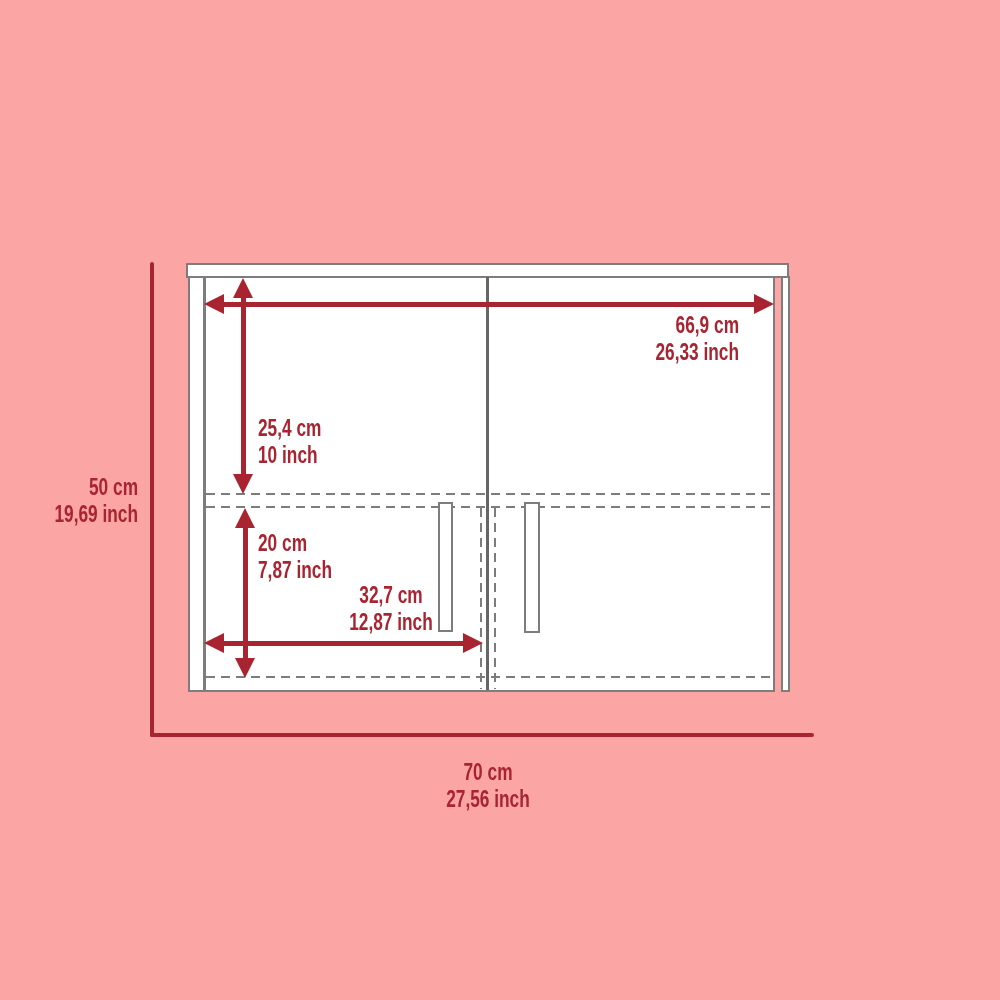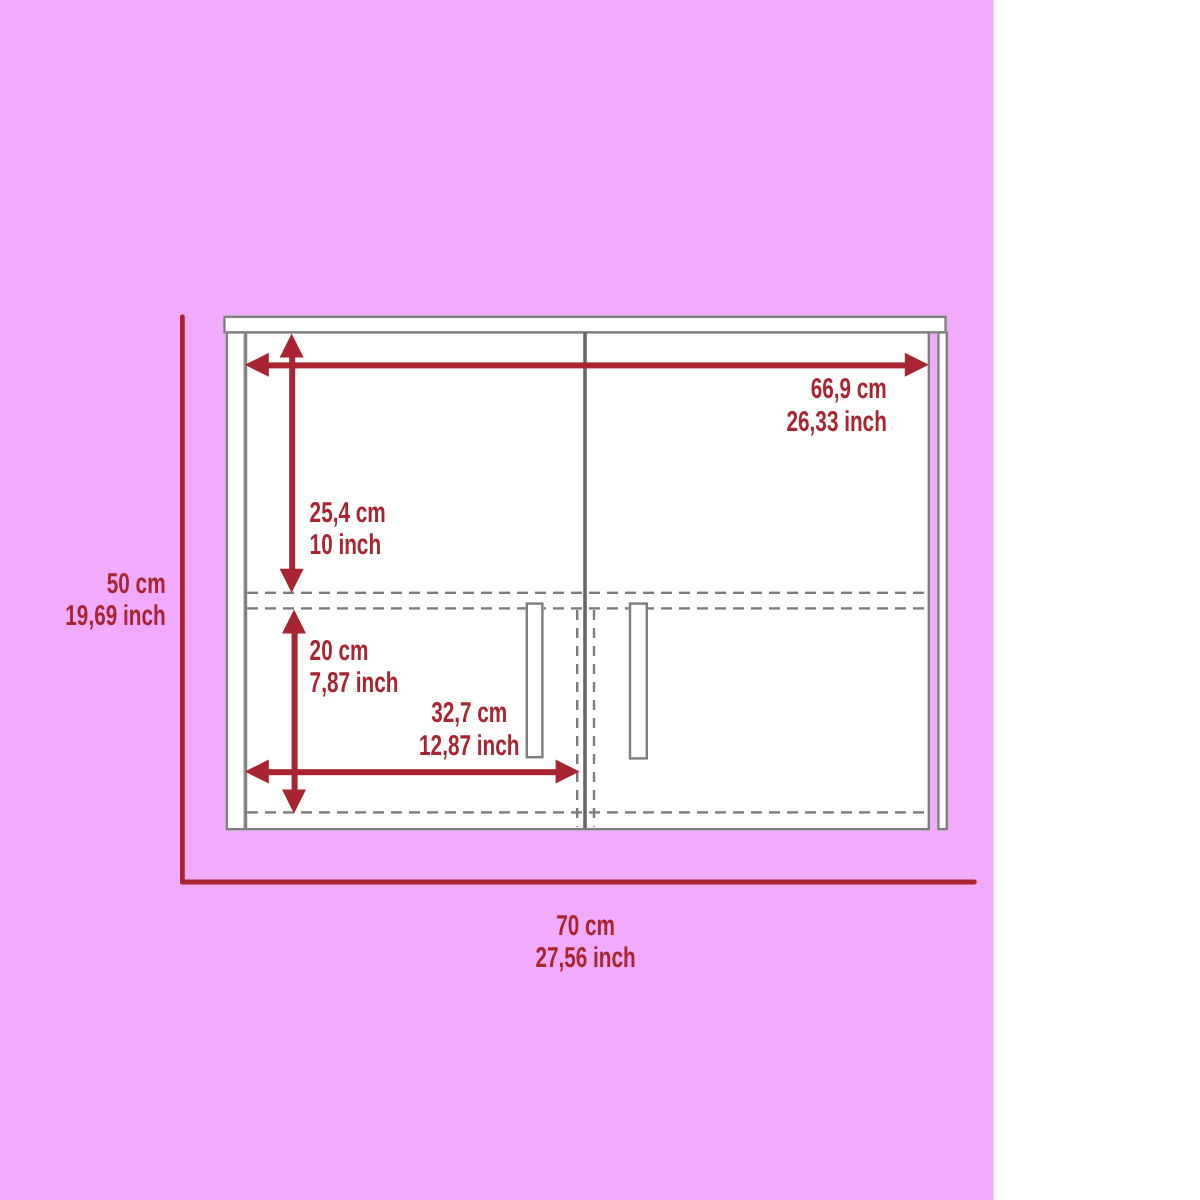--- a/index.html
+++ b/index.html
@@ -4,22 +4,22 @@
 <style>
   :root{
     --red:#a72430;
     --line:#7d7d7d;
     --divider:#666666;
     --dash:#7c7c7c;
   }
   html,body{margin:0;padding:0;background:#ffffff;}
   .canvas{
     position:relative;
-    width:828px;height:1000px;
-    background:#f0abfc;
+    width:1000px;height:1000px;
+    background:#fca5a5;
     overflow:hidden;
     font-family:"Liberation Sans",sans-serif;
   }
   
   .part{position:absolute;background:#ffffff;border:2px solid var(--line);box-sizing:border-box;}
   .top-board{left:186px;top:263px;width:603px;height:15px;}
   .side-left{left:188px;top:276px;width:17px;height:416px;}
   .side-right{left:781px;top:276px;width:9px;height:416px;}
   .doors{left:204px;top:276px;width:571px;height:416px;}
   .divider{position:absolute;left:486px;top:277px;width:3px;height:413px;background:var(--divider);}

